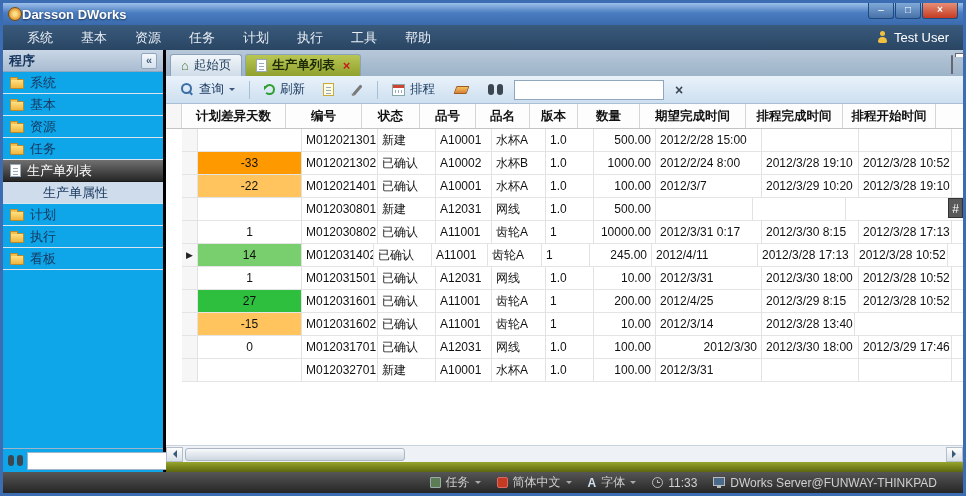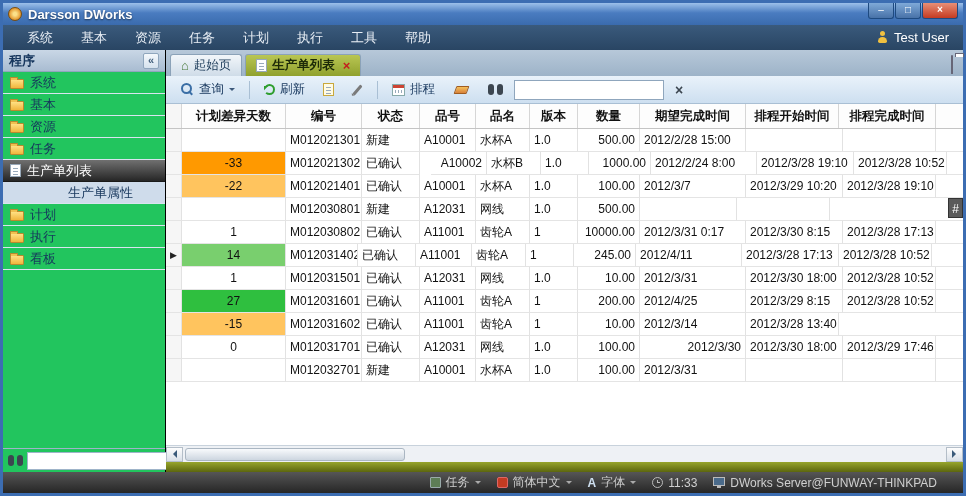--- a/index.html
+++ b/index.html
@@ -1,45 +1,45 @@
 <!DOCTYPE html>
 <html><head>
 <meta charset="utf-8">
 <style>
   *{margin:0;padding:0;box-sizing:border-box;font-family:"Liberation Sans","DejaVu Sans",sans-serif;}
   html,body{width:966px;height:496px;overflow:hidden;background:#d4d0c8;}
   .window{width:966px;height:496px;border:3px solid #3c6db2;display:flex;flex-direction:column;background:#fff;}
 
   
-  .titlebar{height:22px;background:linear-gradient(180deg,#9cc0ea,#4a7cc0 45%,#3a6bae);display:flex;align-items:center;padding:0 5px;gap:6px;flex:0 0 auto;}
+  .titlebar{height:22px;background:linear-gradient(180deg,#9cc0ea,#4a7cc0 45%,#3a6bae);display:flex;align-items:center;padding:0 5px;flex:0 0 auto;}
   .gear-icon{width:14px;height:14px;border-radius:50%;background:radial-gradient(circle,#fbe089 20%,#e8a33c 60%,#a86a18 100%);border:1px solid #7a4d10;flex:0 0 auto;}
   .title-text{color:#fff;font-size:13px;font-weight:bold;text-shadow:0 1px 2px rgba(0,0,0,.55);}
   .win-controls{margin-left:auto;display:flex;gap:1px;align-self:flex-start;margin-top:0;}
   .win-btn{width:26px;height:16px;font-size:10px;line-height:14px;text-align:center;color:#fff;border:1px solid #1e4a80;border-top:none;border-radius:0 0 3px 3px;background:linear-gradient(#7fa9d8,#4872a8);cursor:pointer;}
   .win-btn.close{background:linear-gradient(#e88f76,#c43b22);width:36px;font-weight:bold;}
 
   
   .menubar{height:25px;background:linear-gradient(#3a5a7c,#294563);display:flex;align-items:center;color:#e8eef5;flex:0 0 auto;padding:0 10px;}
   .menu-items{display:flex;height:100%;}
   .menu-item{padding:0 14px;font-size:13px;line-height:25px;cursor:pointer;}
   .user-box{margin-left:auto;display:flex;align-items:center;gap:5px;font-size:13px;color:#fff;padding-right:4px;cursor:pointer;}
   .person-icon{position:relative;width:13px;height:13px;}
   .person-icon::before{content:"";position:absolute;left:4px;top:0;width:5px;height:5px;border-radius:50%;background:#f0c040;}
   .person-icon::after{content:"";position:absolute;left:2px;top:6px;width:9px;height:6px;border-radius:5px 5px 2px 2px;background:#f0c040;}
 
   
   .body{flex:1;display:flex;min-height:0;}
 
   
-  .sidebar{width:163px;background:#22c55e;border-right:1px solid #000000;display:flex;flex-direction:column;flex:0 0 auto;}
+  .sidebar{width:163px;background:#0ea5e9;border-right:3px solid #000000;display:flex;flex-direction:column;flex:0 0 auto;}
   .sb-header{height:22px;background:linear-gradient(#c9d7e6,#a9bcd1);border-bottom:1px solid #8fa6bd;display:flex;align-items:center;padding:0 6px;font-size:13px;font-weight:bold;color:#17375e;flex:0 0 auto;}
   .sb-collapse{margin-left:auto;width:16px;height:16px;border:1px solid #8fa6bd;background:linear-gradient(#f4f8fc,#d6e2ee);font-size:11px;line-height:13px;text-align:center;color:#44617e;cursor:pointer;border-radius:2px;}
   .sb-items{flex:1;overflow:hidden;}
   .sb-item{height:22px;display:flex;align-items:center;gap:6px;padding:0 7px;border-bottom:1px solid #d9e4ef;font-size:13px;color:#16365c;cursor:pointer;}
-  .sb-item.sub{padding-left:32px;background:#cfdceb;justify-content:center;}
+  .sb-item.sub{padding-left:32px;background:#cfdceb;}
   .sb-item.selected{background:linear-gradient(#707070,#262626);color:#fff;border-bottom:1px solid #1a1a1a;}
   .folder-icon{position:relative;width:14px;height:10px;background:linear-gradient(#ffe084,#f0b63c);border:1px solid #b98a2e;border-radius:1px;margin-top:2px;flex:0 0 auto;}
   .folder-icon::before{content:"";position:absolute;top:-3px;left:-1px;width:6px;height:2px;background:#f0c050;border:1px solid #b98a2e;border-bottom:none;border-radius:1px 1px 0 0;}
   .doc-icon{width:11px;height:13px;background:#fff;border:1px solid #98a8b8;position:relative;flex:0 0 auto;}
   .doc-icon::before{content:"";position:absolute;left:2px;top:3px;right:2px;height:1px;background:#9ab;box-shadow:0 3px 0 #9ab,0 6px 0 #9ab;}
   .spacer{width:2px;height:1px;flex:0 0 auto;}
   .sb-search{height:24px;display:flex;align-items:center;gap:4px;padding:2px 5px;border-top:1px solid #9fb4c9;flex:0 0 auto;}
   .sb-search input{flex:1;height:18px;border:1px solid #9fb4c9;background:#fff;font-size:12px;padding:0 3px;outline:none;}
   .x-glyph{color:#3c4650;font-weight:bold;font-size:14px;cursor:pointer;line-height:1;}
   .binoc-icon{position:relative;width:15px;height:11px;flex:0 0 auto;}
@@ -75,21 +75,21 @@
   .cal-icon{width:13px;height:12px;background:#fff;border:1px solid #8aa;position:relative;flex:0 0 auto;}
   .cal-icon::before{content:"";position:absolute;top:0;left:0;right:0;height:3px;background:#cc4433;}
   .cal-icon::after{content:"";position:absolute;left:2px;top:5px;right:2px;bottom:2px;background:repeating-linear-gradient(90deg,#9ab 0 1px,transparent 1px 3px);}
   .eraser-icon{width:13px;height:8px;background:linear-gradient(#f5c05a,#d8813a);border:1px solid #a05c20;transform:skewX(-20deg);border-radius:1px;margin:0 2px;}
 
   
   .grid-wrap{flex:1;position:relative;overflow:hidden;background:#fff;min-height:0;}
   .g-header{display:flex;height:25px;background:#fdfdfd;border-bottom:1px solid #c4c4c4;}
   .g-h{font-size:12.5px;font-weight:bold;color:#111;text-align:center;line-height:24px;border-right:1px solid #d6d6d6;overflow:hidden;white-space:nowrap;flex:0 0 auto;}
   .g-fill{flex:1 1 auto !important;border-right:none !important;}
-  .g-row{display:flex;height:23px;}
+  .g-row{display:flex;height:23px;padding-left:16px;}
   .g-c{font-size:12px;color:#111;line-height:22px;border-right:1px solid #e2e2e2;border-bottom:1px solid #e4e4e4;padding:0 4px;overflow:hidden;white-space:nowrap;flex:0 0 auto;}
   .g-ind{background:#f6f6f6;padding:0;text-align:center;font-size:9px;color:#222;}
   .diff{text-align:center;padding:0;}
   .hash-marker{position:absolute;right:0;top:94px;width:15px;height:20px;background:#5a5a5a;color:#fff;font-size:12px;line-height:20px;text-align:center;border:1px solid #333;}
 
   
   .hscroll{height:17px;background:#eef1f5;border-top:1px solid #c8d2dc;display:flex;align-items:center;flex:0 0 auto;}
   .hs-btn{width:17px;height:15px;background:linear-gradient(#fdfdfd,#d9e0e8);border:1px solid #b4bec8;display:flex;align-items:center;justify-content:center;cursor:pointer;flex:0 0 auto;}
   .hs-track{flex:1;height:15px;position:relative;}
   .hs-thumb{position:absolute;left:2px;top:1px;width:220px;height:13px;background:linear-gradient(#f8fafc,#cdd6e0);border:1px solid #aab6c2;border-radius:3px;cursor:grab;}
@@ -250,22 +250,22 @@
         <div class="g-header">
             <div class="g-h g-ind" style="width: 16px;"></div>
             <div class="g-h" style="width: 104px;">计划差异天数</div>
             <div class="g-h" style="width: 76px;">编号</div>
             <div class="g-h" style="width: 58px;">状态</div>
             <div class="g-h" style="width: 56px;">品号</div>
             <div class="g-h" style="width: 54px;">品名</div>
             <div class="g-h" style="width: 48px;">版本</div>
             <div class="g-h" style="width: 62px;">数量</div>
             <div class="g-h" style="width: 106px;">期望完成时间</div>
+            <div class="g-h" style="width: 97px;">排程完成时间</div>
             <div class="g-h" style="width: 93px;">排程开始时间</div>
-            <div class="g-h" style="width: 97px;">排程完成时间</div>
             <div class="g-h g-fill"></div>
           </div>
         <div class="g-body">
             <div class="g-row">
               <div class="g-c g-ind" style="width: 16px;"></div>
               <div class="g-c diff" style="width: 104px;"></div>
               <div class="g-c" style="width: 76px; text-align: left;">M012021301</div>
               <div class="g-c" style="width: 58px; text-align: left;">新建</div>
               <div class="g-c" style="width: 56px; text-align: left;">A10001</div>
               <div class="g-c" style="width: 54px; text-align: left;">水杯A</div>
@@ -274,21 +274,21 @@
               <div class="g-c" style="width: 106px; text-align: left;">2012/2/28 15:00</div>
               <div class="g-c" style="width: 97px; text-align: left;"></div>
               <div class="g-c" style="width: 93px; text-align: left;"></div>
               <div class="g-c g-fill"></div>
             </div>
             <div class="g-row">
               <div class="g-c g-ind" style="width: 16px;"></div>
               <div class="g-c diff" style="width: 104px; background: rgb(255, 153, 0);">-33</div>
               <div class="g-c" style="width: 76px; text-align: left;">M012021302</div>
               <div class="g-c" style="width: 58px; text-align: left;">已确认</div>
-              <div class="g-c" style="width: 56px; text-align: right; margin-left: 11px;">A10002</div>
+              <div class="g-c" style="width: 56px; text-align: left;">A10002</div>
               <div class="g-c" style="width: 54px; text-align: left;">水杯B</div>
               <div class="g-c" style="width: 48px; text-align: left;">1.0</div>
               <div class="g-c" style="width: 62px; text-align: right;">1000.00</div>
               <div class="g-c" style="width: 106px; text-align: left;">2012/2/24 8:00</div>
               <div class="g-c" style="width: 97px; text-align: left;">2012/3/28 19:10</div>
               <div class="g-c" style="width: 93px; text-align: left;">2012/3/28 10:52</div>
               <div class="g-c g-fill"></div>
             </div>
             <div class="g-row">
               <div class="g-c g-ind" style="width: 16px;"></div>

